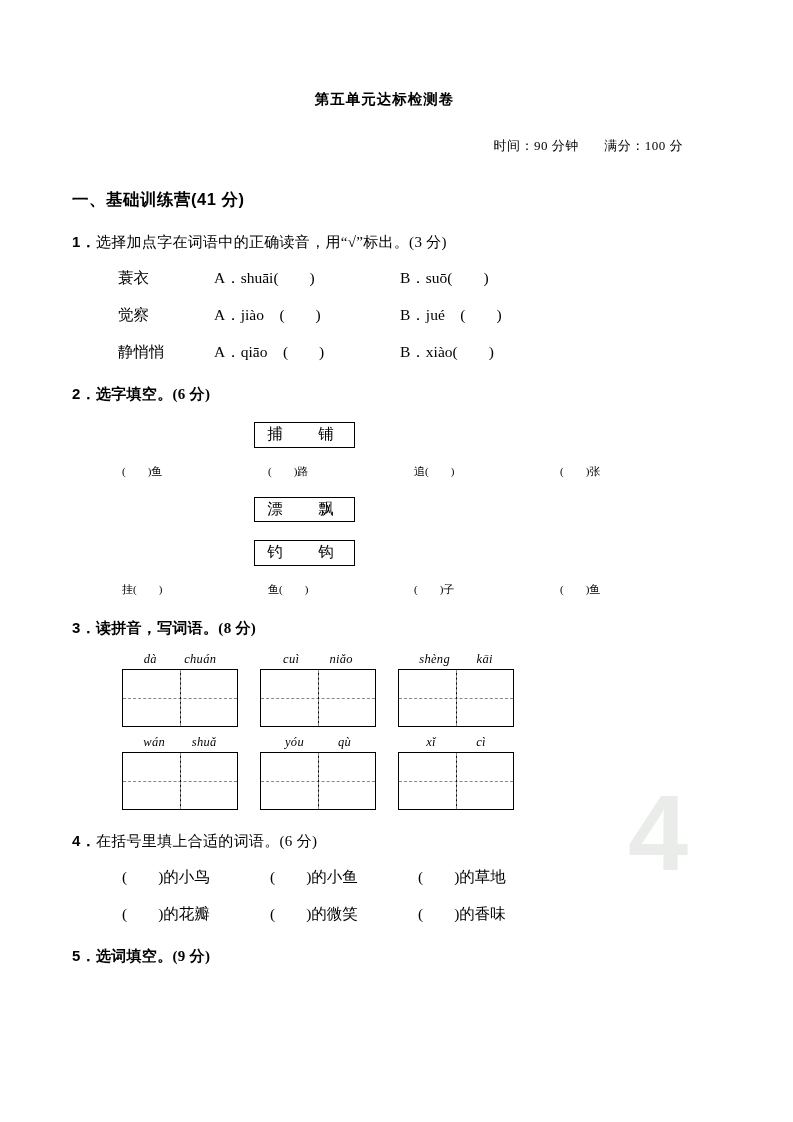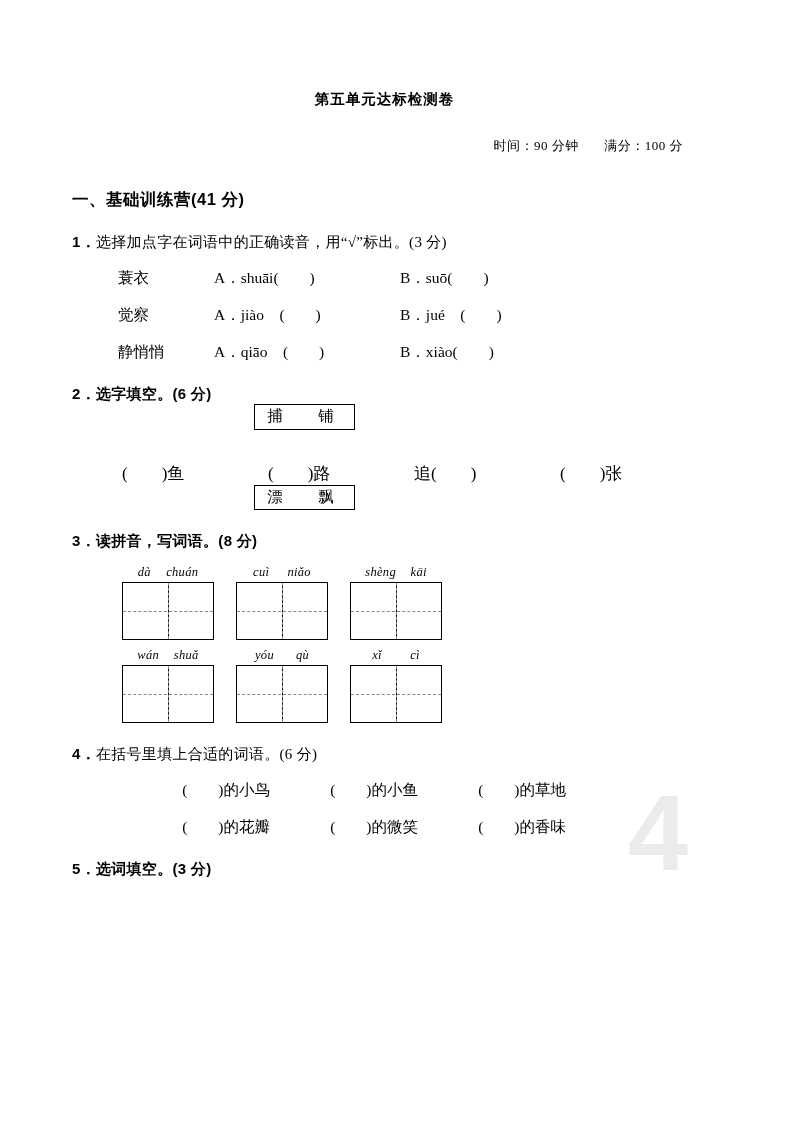--- a/index.html
+++ b/index.html
@@ -54,21 +54,21 @@
   .q {
     margin-top: 22px;
     font-size: 15px;
     letter-spacing: 0.3px;
   }
   .q-num {
     font-family: "Liberation Sans", "DejaVu Sans", sans-serif;
     font-weight: bold;
   }
   .q-text {
-    font-family: Liberation Sans, sans-serif;
+    font-family: Liberation Serif, serif;
     font-weight: bold;
   }
   .q-text.normal {
     font-family: "Liberation Serif", "DejaVu Serif", serif;
     font-weight: normal;
   }
   .indent {
     padding-left: 46px;
   }
   
@@ -90,44 +90,45 @@
     display: inline-block;
     border: 1px solid #000;
     padding: 2px 10px 3px 10px;
     font-size: 15.5px;
     letter-spacing: 10px;
     text-indent: 2px;
     line-height: 1.2;
   }
   .charbox-wrap {
     text-align: center;
+    margin-top: 18px;
     padding-right: 160px;
   }
   .fill-row {
-    margin-top: 32px;
-    font-size: 17px;
+    margin-top: 16px;
+    font-size: 11px;
     padding-left: 50px;
     white-space: nowrap;
   }
   .fill-row .cell {
     display: inline-block;
     width: 146px;
   }
   
   .grid-wrap {
     margin-top: 14px;
     padding-left: 50px;
   }
   .grid-row {
     display: flex;
     gap: 22px;
     margin-bottom: 8px;
   }
   .grid-cell {
-    width: 92px;
+    width: 116px;
   }
   .py {
     display: flex;
     font-family: "Liberation Serif", "DejaVu Serif", serif;
     font-size: 12.5px;
     font-style: italic;
     justify-content: space-around;
     padding: 0 8px 2px 8px;
     letter-spacing: 0.3px;
   }
@@ -160,21 +161,20 @@
   
   .q4-row {
     margin-top: 16px;
     font-size: 15.5px;
     padding-left: 50px;
     white-space: nowrap;
   }
   .q4-row .cell {
     display: inline-block;
     width: 148px;
-    text-align: right;
   }
   .watermark {
     position: absolute;
     right: 105px;
     top: 770px;
     font-size: 108px;
     font-family: "Liberation Sans", "DejaVu Sans", sans-serif;
     color: rgba(150,160,150,0.20);
     font-weight: bold;
     pointer-events: none;
@@ -227,20 +227,28 @@
         <span class="cell">(　　)鱼</span><span class="cell">(　　)路</span><span class="cell">追(　　)</span><span class="cell">(　　)张</span>
       </div>
     </div>
 
     <div>
       <div class="charbox-wrap">
         <span class="charbox">漂　飘</span>
       </div>
     </div>
 
+    <div>
+      <div class="charbox-wrap">
+        <span class="charbox">钓　钩</span>
+      </div>
+      <div class="fill-row">
+        <span class="cell">挂(　　)</span><span class="cell">鱼(　　)</span><span class="cell">(　　)子</span><span class="cell">(　　)鱼</span>
+      </div>
+    </div>
 
     <div class="q">
       <span class="q-num">3．</span><span class="q-text">读拼音，写词语。(8 分)</span>
     </div>
     <div class="grid-wrap">
       <div class="grid-row">
         <div class="grid-cell">
           <div class="py">
             <span>dà</span>
             <span>chuán</span>
@@ -303,17 +311,17 @@
       <span class="q-num">4．</span><span class="q-text normal">在括号里填上合适的词语。(6 分)</span>
     </div>
     <div class="q4-row">
       <span class="cell">(　　)的小鸟</span><span class="cell">(　　)的小鱼</span><span class="cell">(　　)的草地</span>
     </div>
     <div class="q4-row">
       <span class="cell">(　　)的花瓣</span><span class="cell">(　　)的微笑</span><span class="cell">(　　)的香味</span>
     </div>
 
     <div class="q">
-      <span class="q-num">5．</span><span class="q-text">选词填空。(3 分)</span>
+      <span class="q-num">5．</span><span class="q-text">选词填空。(9 分)</span>
     </div>
 
   </div>
 </div>
 
 </body></html>

